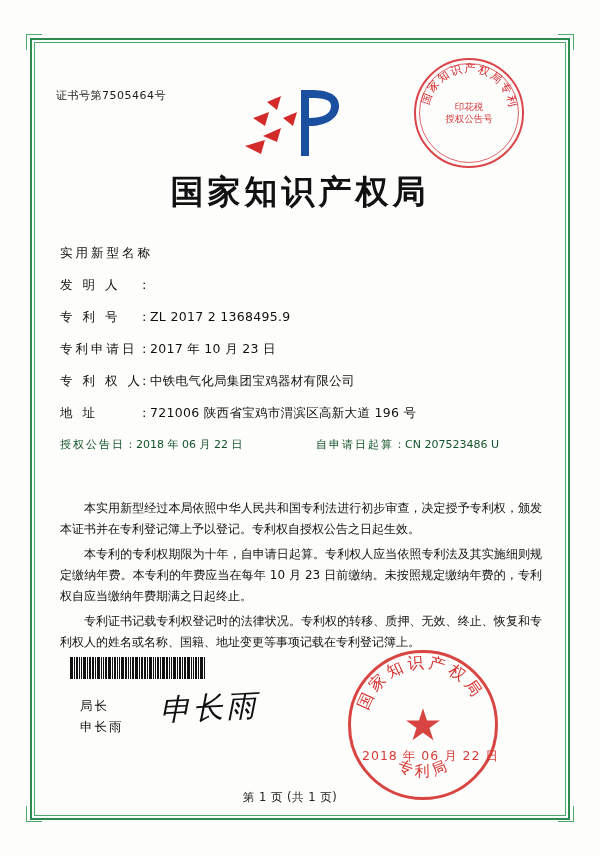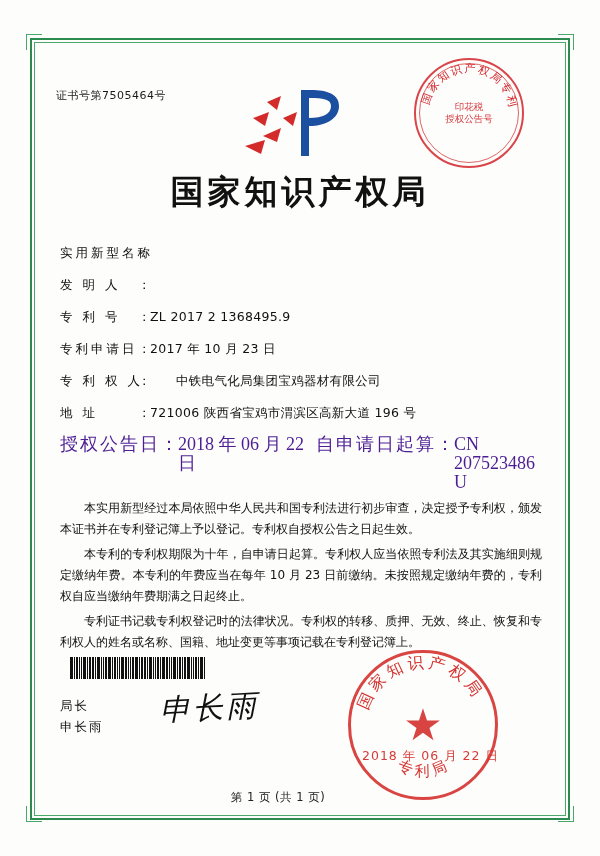--- a/index.html
+++ b/index.html
@@ -148,27 +148,25 @@
   .fcolon {
     width: 12px;
     flex: none;
   }
   .fval {
     flex: 1;
     letter-spacing: 0.3px;
   }
   .fval .sub {
     display: block;
-    margin-left: 26px;
   }
   .row-split {
     display: flex;
-    font-size: 18px;
-    color: #4c1d95;
-    font-family: Liberation Serif, serif;
+    font-size: 11px;
+    color: #14532d;
   }
   .row-split .left { width: 256px; display: flex; }
   .row-split .right { flex: 1; display: flex; }
   .rlabel { letter-spacing: 2px; white-space: nowrap; }
 
   .body-text {
     position: absolute;
     left: 60px;
     top: 498px;
     width: 482px;
@@ -194,21 +192,21 @@
   }
   .barcode i {
     display: block;
     background: #111;
     height: 22px;
     margin-right: 1px;
   }
 
   .sign-block {
     position: absolute;
-    left: 60px;
+    left: 80px;
     top: 695px;
     font-size: 12.5px;
     color: #111;
     line-height: 21px;
     letter-spacing: 2px;
   }
   .handwriting {
     position: absolute;
     left: 160px;
     top: 688px;
@@ -252,21 +250,21 @@
     left: 362px;
     top: 748px;
     font-size: 12.5px;
     color: #d4312f;
     letter-spacing: 1px;
     opacity: .95;
   }
 
   .page-footer {
     position: absolute;
-    left: 0;
+    left: 12px;
     top: 790px;
     width: 556px;
     text-align: center;
     font-size: 11.5px;
     color: #222;
     letter-spacing: 0.5px;
   }
 </style>
 </head>
 <body>

